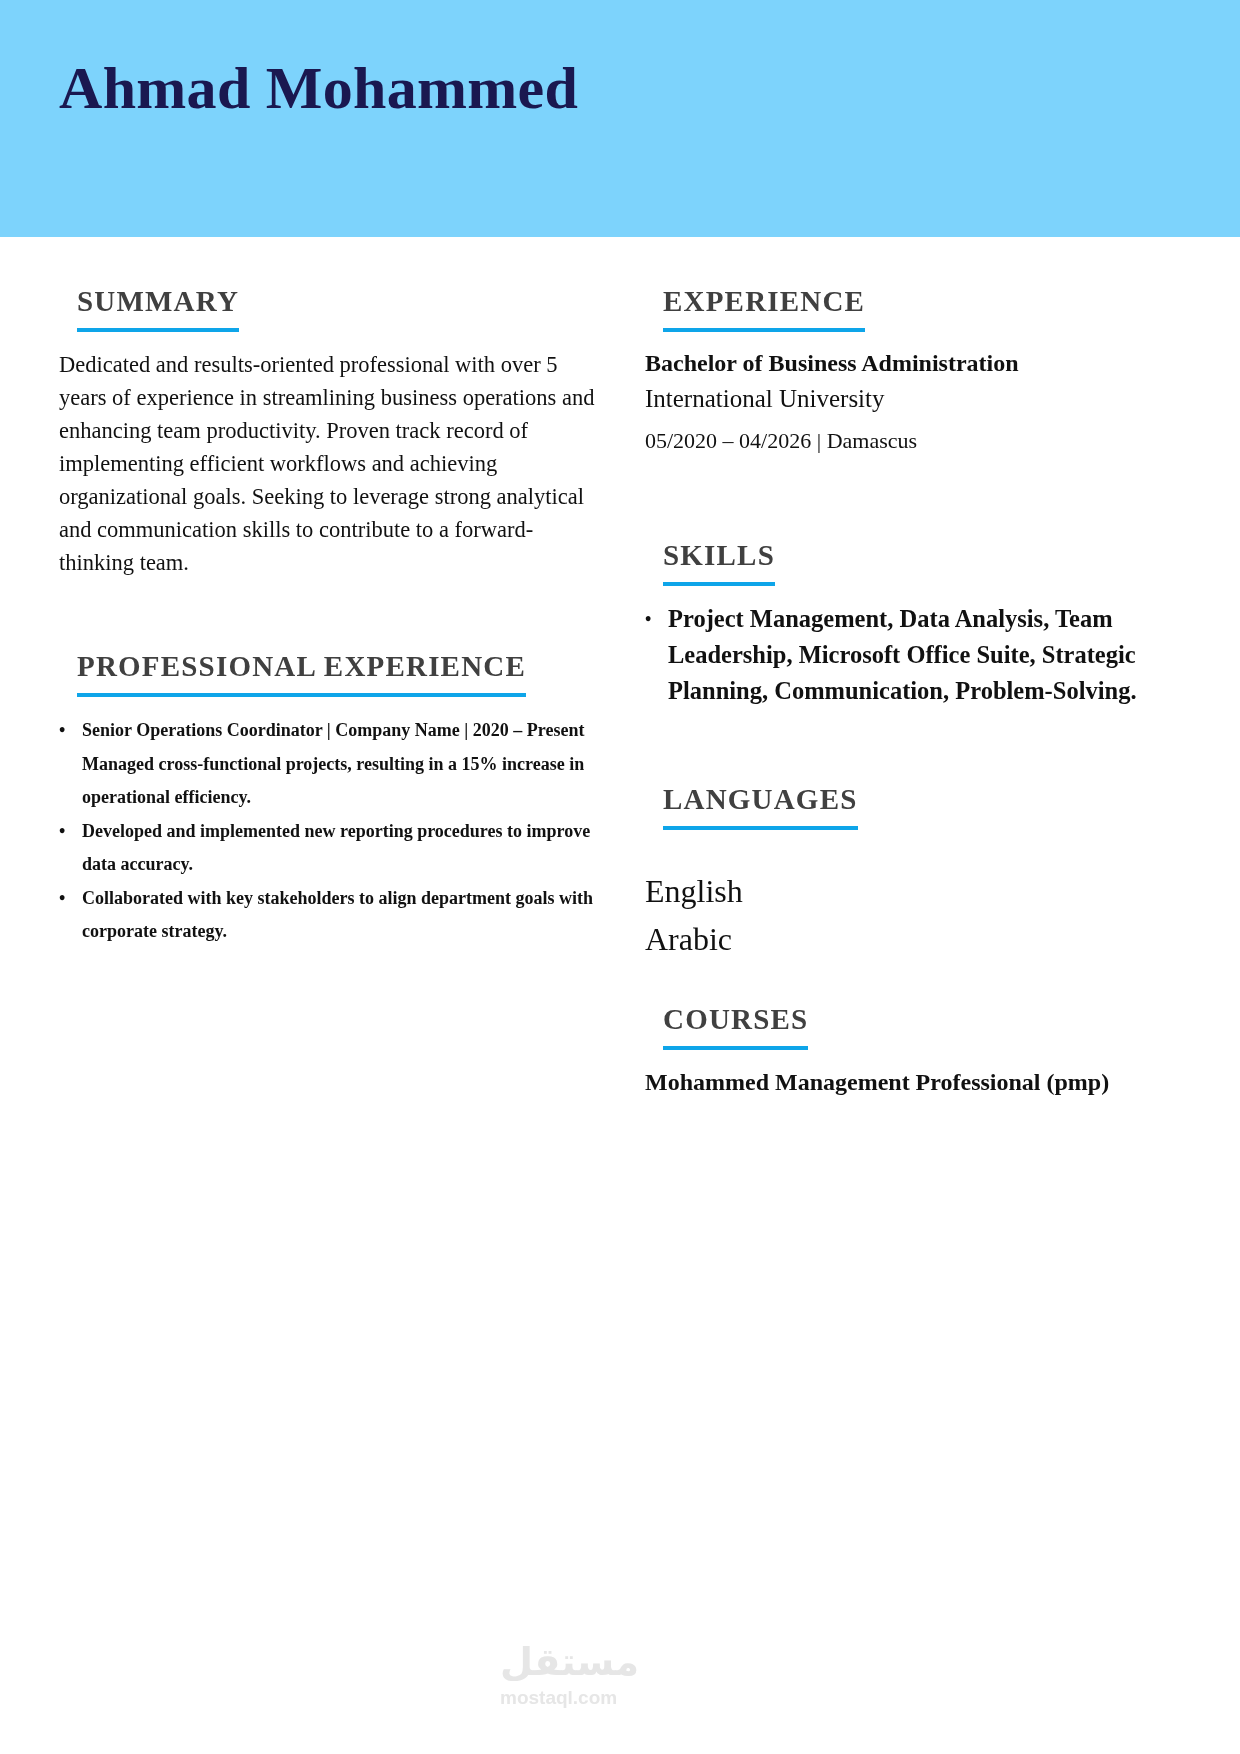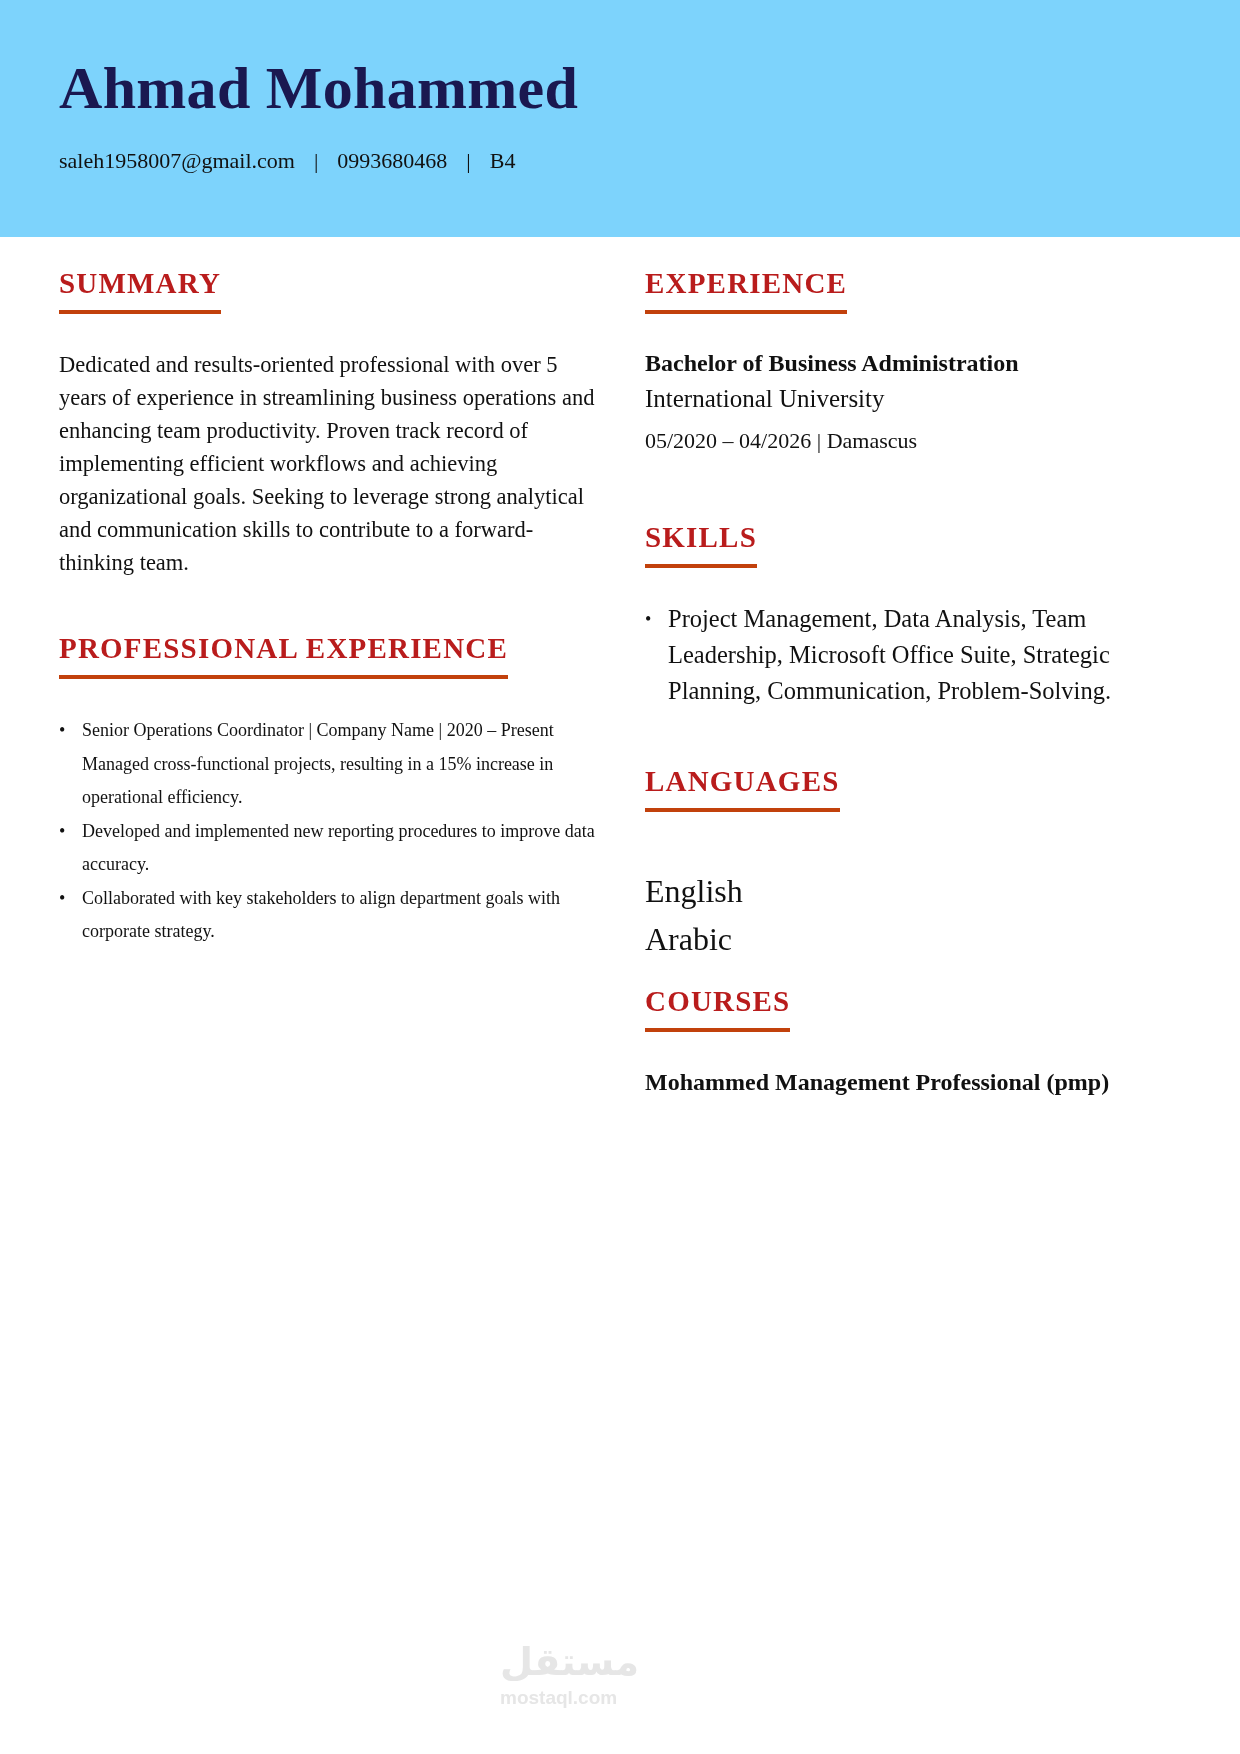--- a/index.html
+++ b/index.html
@@ -19,30 +19,30 @@
     position: absolute; left: 59px; top: 146px; font-size: 22px; line-height: 30px; color: #111;
     white-space: nowrap;
   }
   .contact .sep { display: inline-block; margin: 0 19px; }
 
   .col { position: absolute; top: 0; }
   .col-left { left: 59px; width: 540px; }
   .col-right { left: 645px; width: 560px; }
 
   .section-title {
-    position: absolute; margin: 0; font-size: 29px; font-weight: bold; letter-spacing: 1.2px;
-    line-height: 34px; color: #b91c1c; white-space: nowrap; display: inline-block;
-    padding-bottom: 10px; border-bottom: 4px solid #c2410c;
+    position: absolute; margin: 18px; font-size: 29px; font-weight: bold; letter-spacing: 1.2px;
+    line-height: 34px; color: #404040; white-space: nowrap; display: inline-block;
+    padding-bottom: 10px; border-bottom: 4px solid #0ea5e9;
   }
   .body-text { font-size: 22.5px; line-height: 33px; color: #111; }
 
   .summary-text { position: absolute; left: 0; top: 348px; width: 540px; margin: 0; }
 
   ul.bullets { list-style: none; margin: 0; padding: 0; }
-  ul.bullets li { position: relative; padding-left: 23px; }
+  ul.bullets li { position: relative; padding-left: 23px; font-weight: bold; }
   ul.bullets li::before {
     content: "\2022"; position: absolute; left: 0; top: 0; font-size: 18px;
   }
   .exp-list { position: absolute; left: 0; top: 714px; width: 545px; }
   .exp-list li { font-size: 18px; line-height: 33.5px; }
 
   .edu-degree { position: absolute; left: 0; top: 347px; font-size: 24px; font-weight: bold; line-height: 32px; white-space: nowrap; }
   .edu-school { position: absolute; left: 0; top: 383px; font-size: 25px; line-height: 32px; white-space: nowrap; }
   .edu-meta { position: absolute; left: 0; top: 426px; font-size: 22px; line-height: 30px; white-space: nowrap; }
 
@@ -55,23 +55,20 @@
 
   .watermark { position: absolute; left: 500px; top: 1640px; width: 240px; text-align: left; color: #e6e6e6; }
   .wm-arabic { font-family: "DejaVu Sans", sans-serif; font-size: 38px; font-weight: bold; line-height: 44px; }
   .wm-latin { font-family: "Liberation Sans", "DejaVu Sans", sans-serif; font-size: 19px; font-weight: bold; line-height: 28px; }
 </style>
 </head>
 <body>
 
 <div class="header">
   <h1 class="name">Ahmad Mohammed</h1>
-  <div class="contact">
-    <span>saleh1958007@gmail.com</span><span class="sep">|</span><span>0993680468</span><span class="sep">|</span><span>B4</span>
-  </div>
 </div>
 
 <div class="col col-left">
   <h2 class="section-title" style="top:266px;">SUMMARY</h2>
   <p class="body-text summary-text">Dedicated and results-oriented professional with over 5 years of experience in streamlining business operations and enhancing team productivity. Proven track record of implementing efficient workflows and achieving organizational goals. Seeking to leverage strong analytical and communication skills to contribute to a forward-thinking team.</p>
 
   <h2 class="section-title" style="top:631px;">PROFESSIONAL EXPERIENCE</h2>
   <ul class="bullets exp-list">
     <li>Senior Operations Coordinator | Company Name | 2020 – Present Managed cross-functional projects, resulting in a 15% increase in operational efficiency.</li>
     <li>Developed and implemented new reporting procedures to improve data accuracy.</li>

